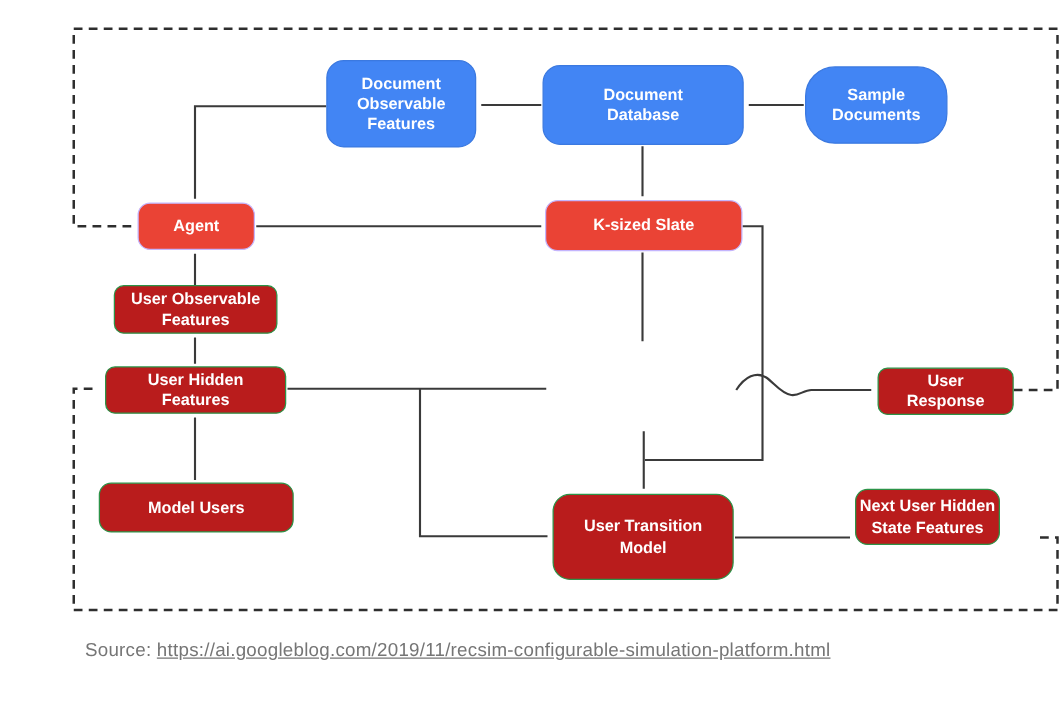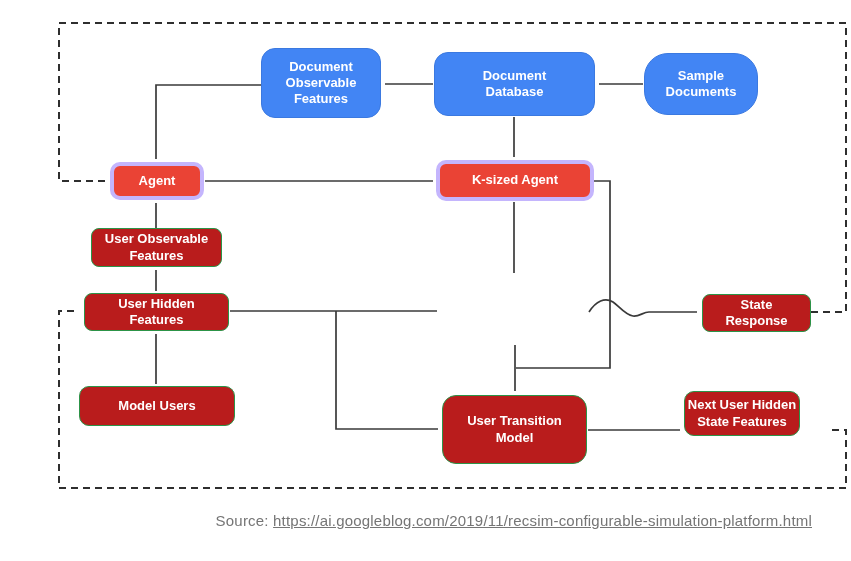--- a/index.html
+++ b/index.html
@@ -7,24 +7,24 @@
     position:relative;width:851px;height:561px;background:#ffffff;
     font-family:"Liberation Sans",sans-serif;overflow:hidden;margin-left:28px;
   }
   .layer{position:absolute;left:0;top:0;}
   .node{
     position:absolute;display:flex;align-items:center;justify-content:center;
     color:#ffffff;font-weight:700;font-size:13px;line-height:1.25;
     text-align:center;white-space:pre-line;box-sizing:border-box;
   }
   .blue {background:#4285F4;border:1px solid #3b79e0;}
-  .red  {background:#EA4335;border:4px solid #c4b5fd;}
+  .red  {background:#EA4335;border:1px solid #c4b5fd;}
   .green{background:#b91c1c;border:1px solid #2c9348;}
   .source-line{
-    position:absolute;left:0;top:512px;width:744px;text-align:right;
+    position:absolute;left:0;top:512px;width:744px;text-align:left;
     font-size:15px;color:#757575;letter-spacing:0.2px;padding-left:40px;
   }
   .source-line a{color:#757575;text-decoration:underline;cursor:pointer;}
   svg{display:block;}
   path{fill:none;}
 </style>
 </head>
 <body>
 
 <div class="stage">
@@ -67,36 +67,36 @@
   </div>
   <div class="node blue" style="left:616px;top:53px;width:114px;height:62px;border-radius:24px">
     <span>Sample
 Documents</span>
   </div>
 
   <div class="node red" style="left:82px;top:162px;width:94px;height:38px;border-radius:10px">
     <span>Agent</span>
   </div>
   <div class="node red" style="left:408px;top:160px;width:158px;height:41px;border-radius:10px">
-    <span>K-sized Agent</span>
+    <span>K-sized Slate</span>
   </div>
 
   <div class="node green" style="left:63px;top:228px;width:131px;height:39px;border-radius:8px">
     <span>User Observable
 Features</span>
   </div>
   <div class="node green" style="left:56px;top:293px;width:145px;height:38px;border-radius:8px">
     <span>User Hidden
 Features</span>
   </div>
   <div class="node green" style="left:51px;top:386px;width:156px;height:40px;border-radius:10px">
     <span>Model Users</span>
   </div>
   <div class="node green" style="left:674px;top:294px;width:109px;height:38px;border-radius:8px">
-    <span>State
+    <span>User
 Response</span>
   </div>
   <div class="node green" style="left:414px;top:395px;width:145px;height:69px;border-radius:14px">
     <span>User Transition
 Model</span>
   </div>
   <div class="node green" style="left:656px;top:391px;width:116px;height:45px;border-radius:10px">
     <span>Next User Hidden
 State Features</span>
   </div>

